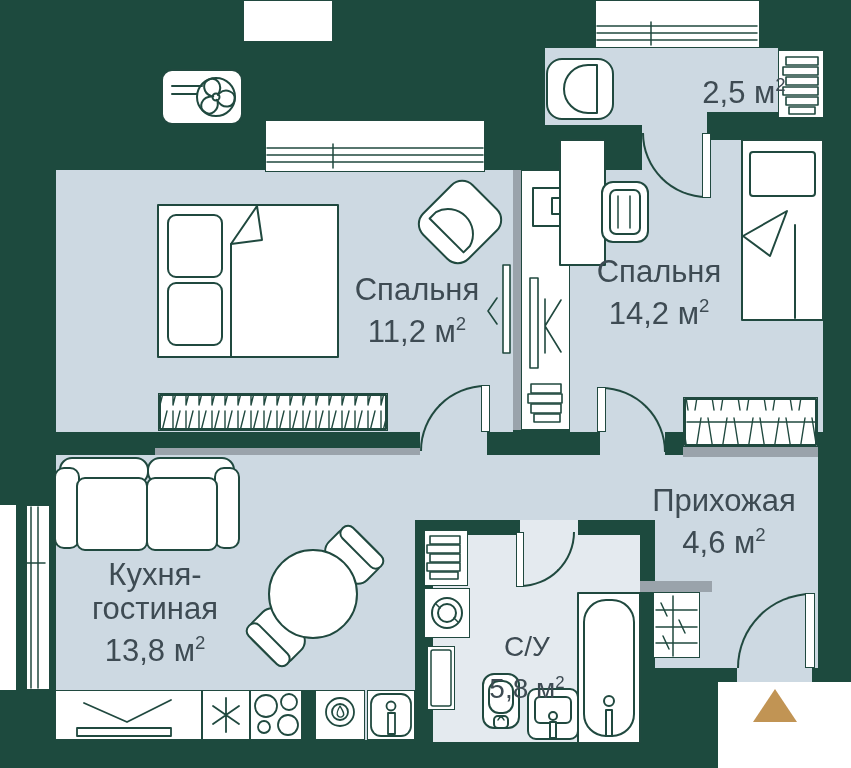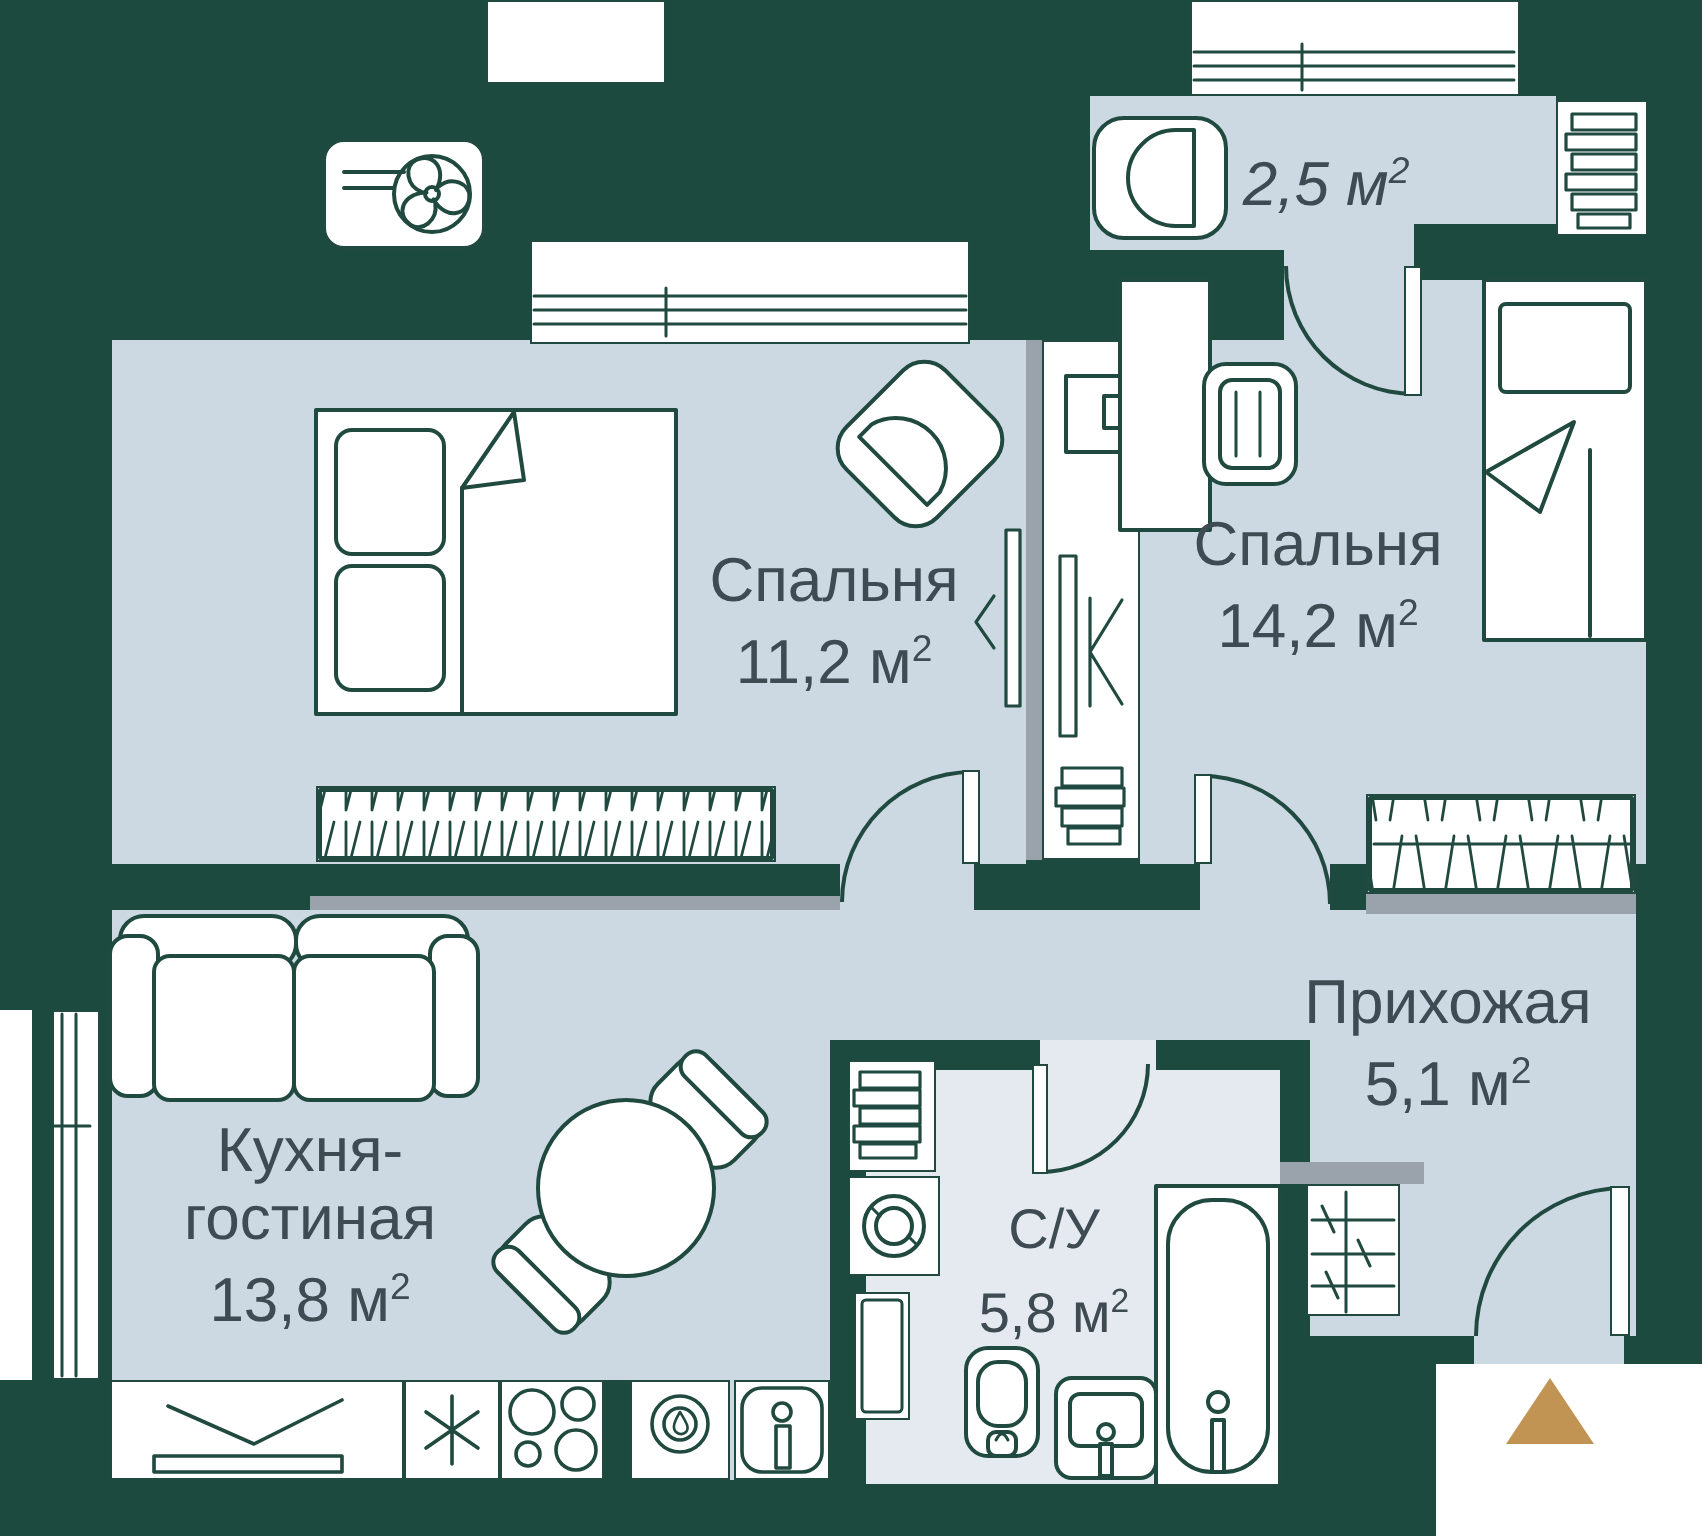--- a/index.html
+++ b/index.html
@@ -291,33 +291,33 @@
   <div class="lbl" style="left:417px;top:311px;">
     <div>Спальня</div>
     <div><span>11,2 м</span><sup>2</sup></div>
   </div>
 
   <div class="lbl" style="left:659px;top:293px;">
     <div>Спальня</div>
     <div><span>14,2 м</span><sup>2</sup></div>
   </div>
 
-  <div class="lbl" style="left:663px;top:89px;font-style:italic;">
+  <div class="lbl" style="left:744px;top:89px;">
     <div><span>2,5 м</span><sup>2</sup></div>
   </div>
 
   <div class="lbl" style="left:724px;top:522px;">
     <div>Прихожая</div>
-    <div><span>5,1 м</span><sup>2</sup></div>
+    <div><span>4,6 м</span><sup>2</sup></div>
   </div>
 
   <div class="lbl" style="left:155px;top:613px;">
     <div>Кухня-</div>
     <div>гостиная</div>
     <div><span>13,8 м</span><sup>2</sup></div>
   </div>
 
-  <div class="lbl small" style="left:527px;top:636px;">
+  <div class="lbl small" style="left:527px;top:668px;">
     <div>С/У</div>
     <div><span>5,8 м</span><sup>2</sup></div>
   </div>
 
 </div>
 
 </body></html>

